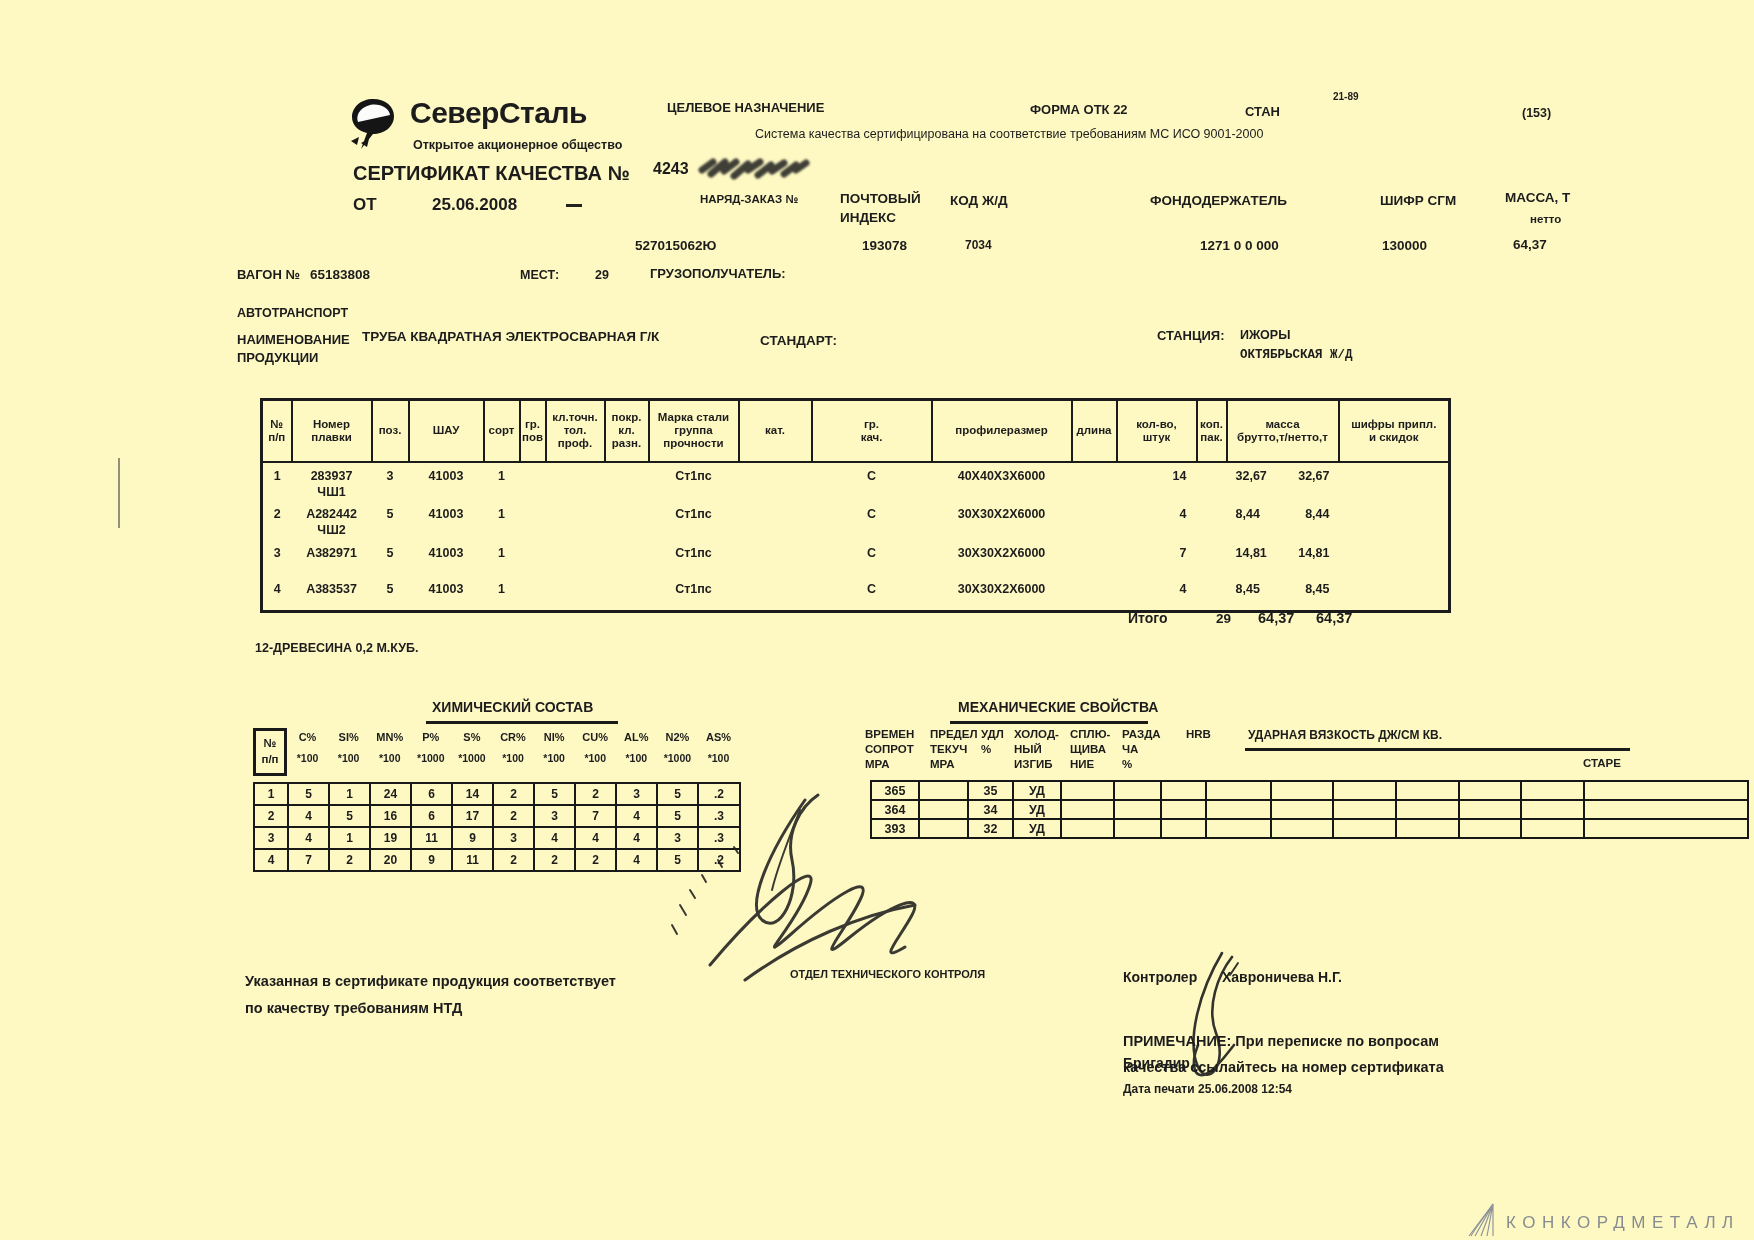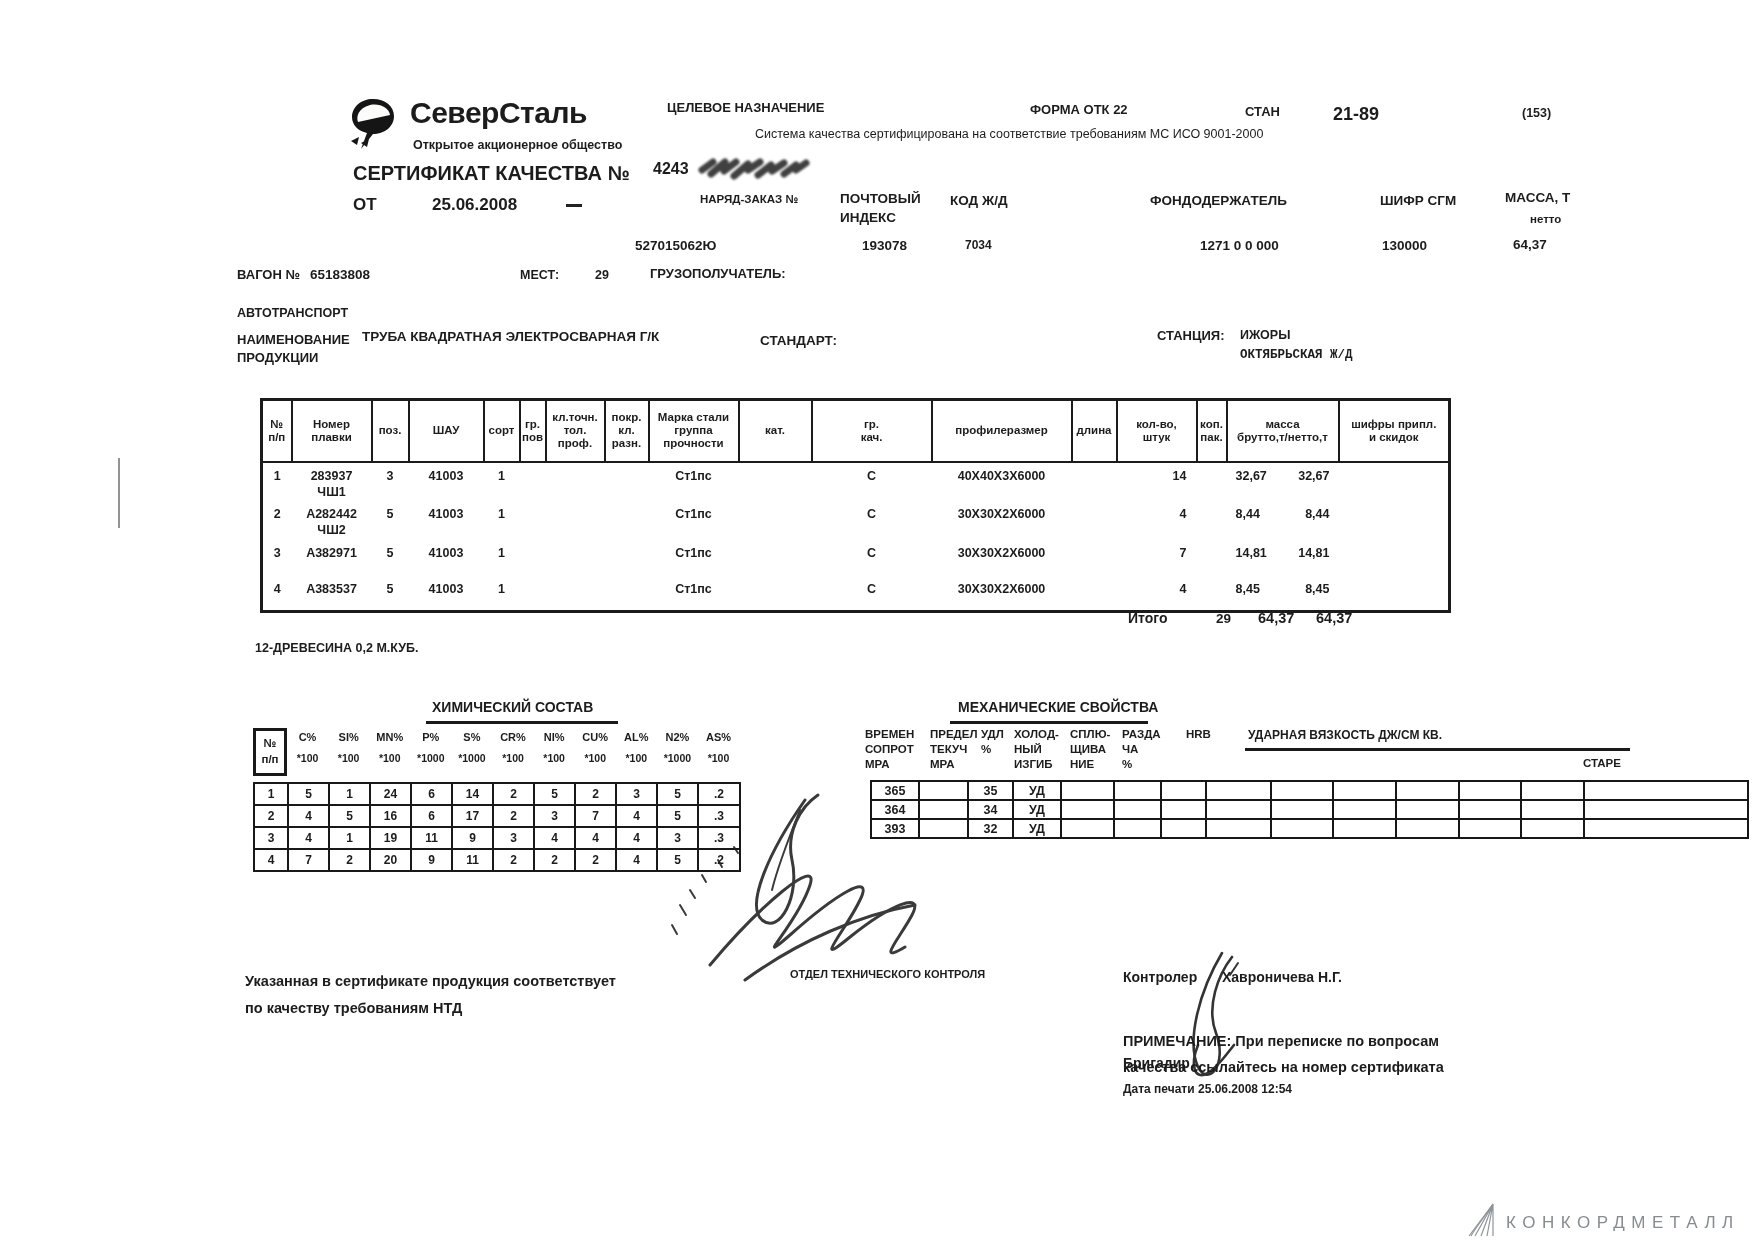--- a/index.html
+++ b/index.html
@@ -1,18 +1,18 @@
 <!DOCTYPE html>
 <html><head>
 <meta charset="utf-8">
 <style>
   html,body{margin:0;padding:0;background:#888;}
   .page{
     position:relative;width:1754px;height:1240px;margin:0 auto;
-    background:#ffffff;overflow:hidden;color:#1c1c1c;
+    background:#fef9c3;overflow:hidden;color:#1c1c1c;
     font-family:"Liberation Sans",sans-serif;font-weight:bold;
   }
   .t{position:absolute;white-space:nowrap;}
   .pre{white-space:pre-line;}
   .rule{position:absolute;background:#1a1a1a;height:3px;}
   .smudge{filter:blur(0.8px);}
   
   #main-table{position:absolute;left:260px;top:398px;border-collapse:collapse;table-layout:fixed;border:3px solid #1b1b1b;}
   #main-table th{border:2px solid #1b1b1b;font-size:11.5px;line-height:1.15;padding:2px 0;vertical-align:middle;white-space:pre-line;font-weight:bold;}
   #main-table thead tr{height:62px;}
@@ -56,21 +56,21 @@
   <div class="t" style="left:653px;top:160px;font-size:16px;">4243</div>
   <svg class="smudge" style="left:697px;top:155px;" width="115" height="28" viewBox="0 0 115 28">
     <g stroke="#1f1f1f" stroke-width="7" opacity="0.85" stroke-linecap="round">
       <path d="M5,15 l11,-8 M14,19 l14,-12 M27,16 l12,-9 M37,21 l14,-12 M51,15 l12,-8 M61,20 l13,-10 M75,16 l12,-8 M87,19 l12,-9 M99,15 l10,-7"></path>
     </g>
   </svg>
 
   <div class="t" style="left:667px;top:100px;font-size:13px;">ЦЕЛЕВОЕ НАЗНАЧЕНИЕ</div>
   <div class="t" style="left:1030px;top:102px;font-size:13px;">ФОРМА ОТК 22</div>
   <div class="t" style="left:1245px;top:104px;font-size:13px;">СТАН</div>
-  <div class="t" style="left:1333px;top:104px;font-size:18px;">21-89</div>
+  <div class="t" style="left:1333px;top:91px;font-size:10px;">21-89</div>
   <div class="t" style="left:1522px;top:106px;font-size:12.5px;">(153)</div>
   <div class="t" style="left:755px;top:127px;font-size:12.5px;font-weight:normal;">Система качества сертифицирована на соответствие требованиям МС ИСО 9001-2000</div>
 
   <div class="t" style="left:700px;top:193px;font-size:11.5px;">НАРЯД-ЗАКАЗ №</div>
   <div class="t pre" style="left:840px;top:190px;font-size:13.5px;line-height:1.4;">ПОЧТОВЫЙ
 ИНДЕКС</div>
   <div class="t" style="left:950px;top:193px;font-size:13.5px;">КОД Ж/Д</div>
   <div class="t" style="left:1150px;top:193px;font-size:13.5px;">ФОНДОДЕРЖАТЕЛЬ</div>
   <div class="t" style="left:1380px;top:193px;font-size:13.5px;">ШИФР СГМ</div>
   <div class="t" style="left:1505px;top:190px;font-size:13.5px;">МАССА, Т</div>

